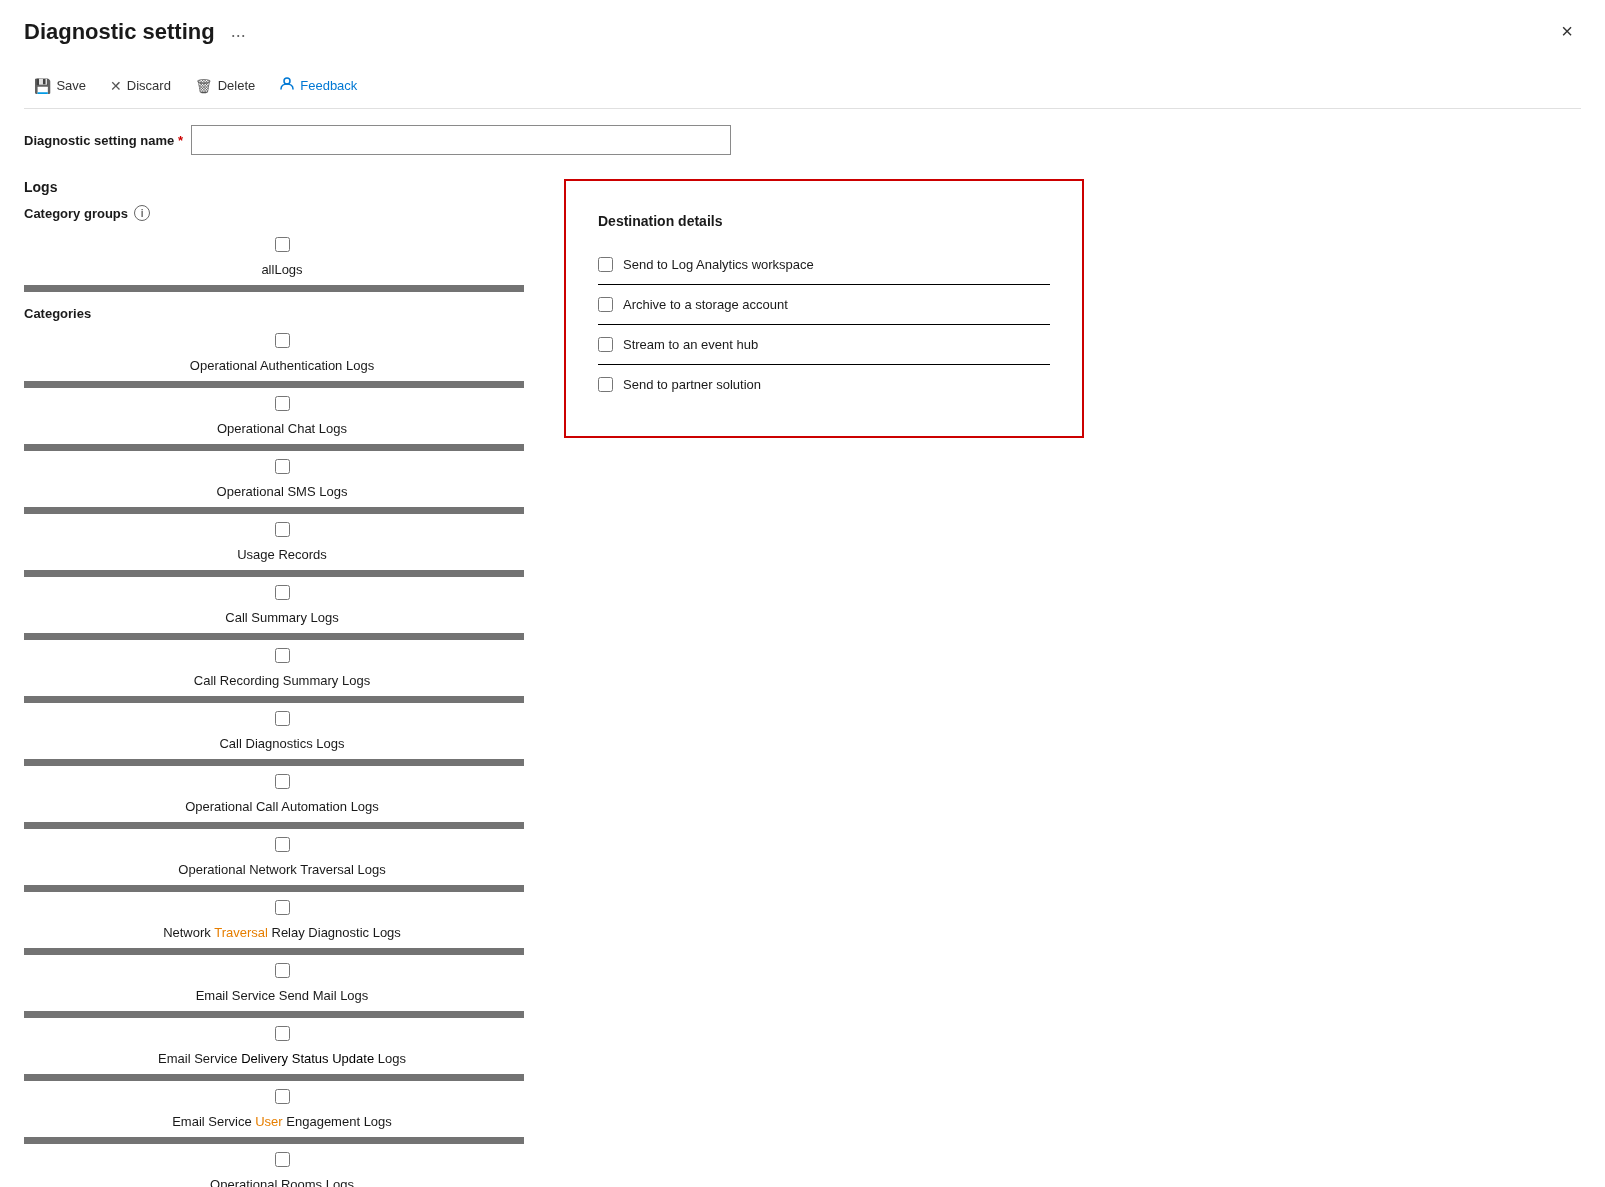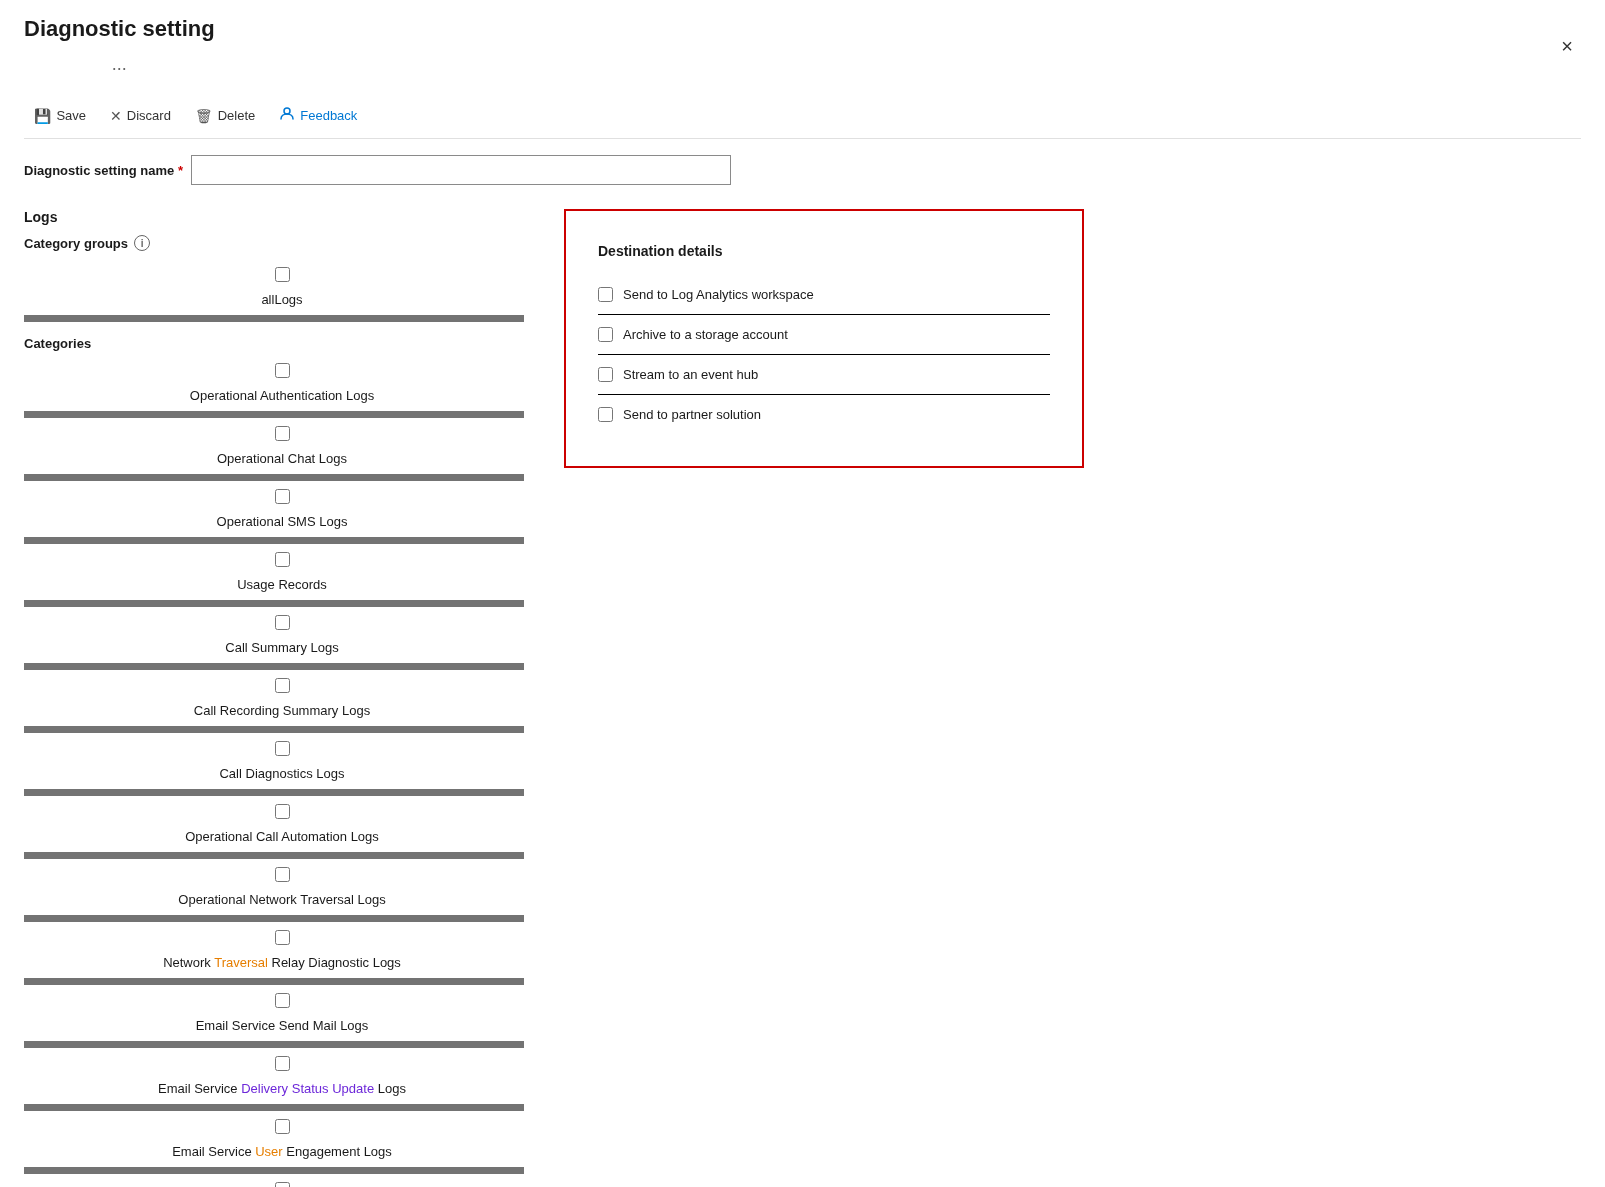--- a/index.html
+++ b/index.html
@@ -19,21 +19,20 @@
     .title-bar {
       display: flex;
       align-items: center;
       justify-content: space-between;
       margin-bottom: 16px;
     }
     .title-left {
       display: flex;
       align-items: center;
       gap: 10px;
-      flex-direction: column;
     }
     .page-title {
       font-size: 22px;
       font-weight: 600;
       color: #1a1a1a;
     }
     .ellipsis-btn {
       color: #666;
       font-size: 18px;
       cursor: pointer;
@@ -307,21 +306,21 @@
           <label class="checkbox-label" for="net_trav_relay">Network <span style="color:#e67e00;">Traversal</span> Relay Diagnostic Logs</label>
         </div>
 
         <div class="checkbox-item">
           <input type="checkbox" id="email_send" style="">
           <label class="checkbox-label" for="email_send">Email Service Send Mail Logs</label>
         </div>
 
         <div class="checkbox-item">
           <input type="checkbox" id="email_delivery" style="">
-          <label class="checkbox-label" for="email_delivery">Email Service <span style="color:#6d28d9;">Delivery Status Update</span> Logs</label>
+          <label class="checkbox-label" for="email_delivery">Email Service <span style="color:#000000;">Delivery Status Update</span> Logs</label>
         </div>
 
         <div class="checkbox-item">
           <input type="checkbox" id="email_user" style="">
           <label class="checkbox-label" for="email_user">Email Service <span style="color:#e67e00;">User</span> Engagement Logs</label>
         </div>
 
         <div class="checkbox-item">
           <input type="checkbox" id="op_rooms" style="">
           <label class="checkbox-label" for="op_rooms">Operational Rooms Logs</label>

